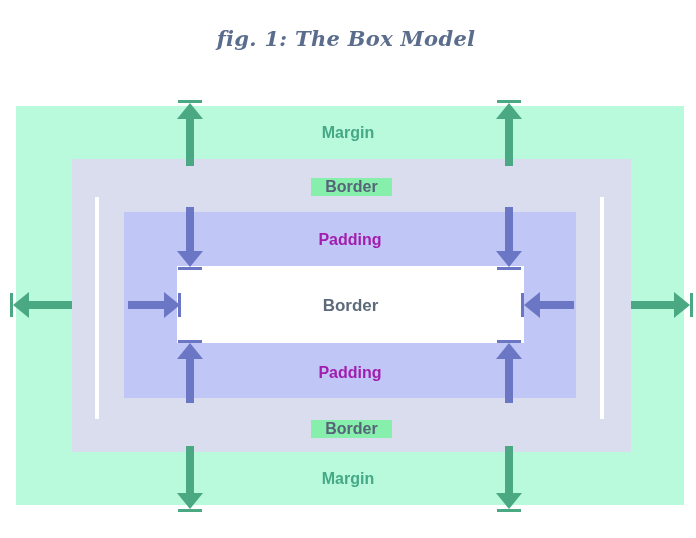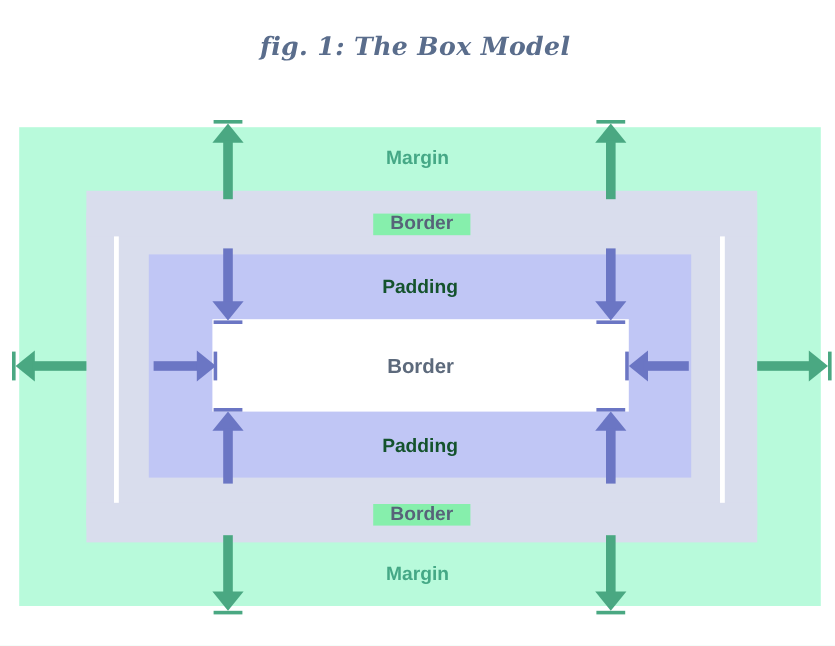--- a/index.html
+++ b/index.html
@@ -84,21 +84,21 @@
     text-align: center;
     font-family: "Liberation Sans", sans-serif;
     font-weight: 700;
     font-size: 16px;
     white-space: nowrap;
     z-index: 6;
   }
 
   .label-margin { color: #45a886; }
   .label-border { color: #576379; }
-  .label-padding { color: #14532d; }
+  .label-padding { color: #a21caf; }
   .label-element { color: #5d6a7c; }
 
   #label-margin-top    { left: 0;    top: 124px; width: 696px; }
   #label-margin-bottom { left: 0;    top: 470px; width: 696px; }
   #label-border-top    { left: 72px; top: 177px; width: 559px; background: #d9dded; padding: 1px 0; }
   #label-border-bottom { left: 72px; top: 419px; width: 559px; background: #d9dded; padding: 1px 0; }
   #label-padding-top   { left: 124px; top: 231px; width: 452px; }
   #label-padding-bottom{ left: 124px; top: 364px; width: 452px; }
   #label-element       { left: 177px; top: 296px; width: 347px; font-size: 17px; }
 

